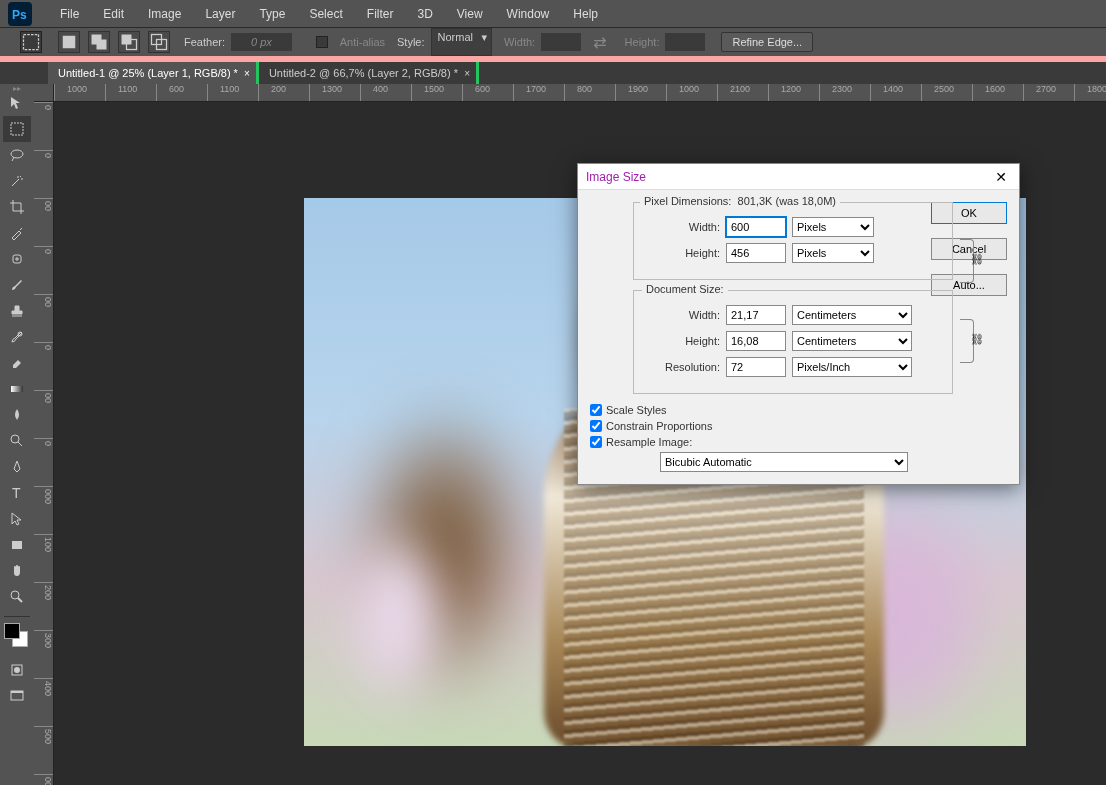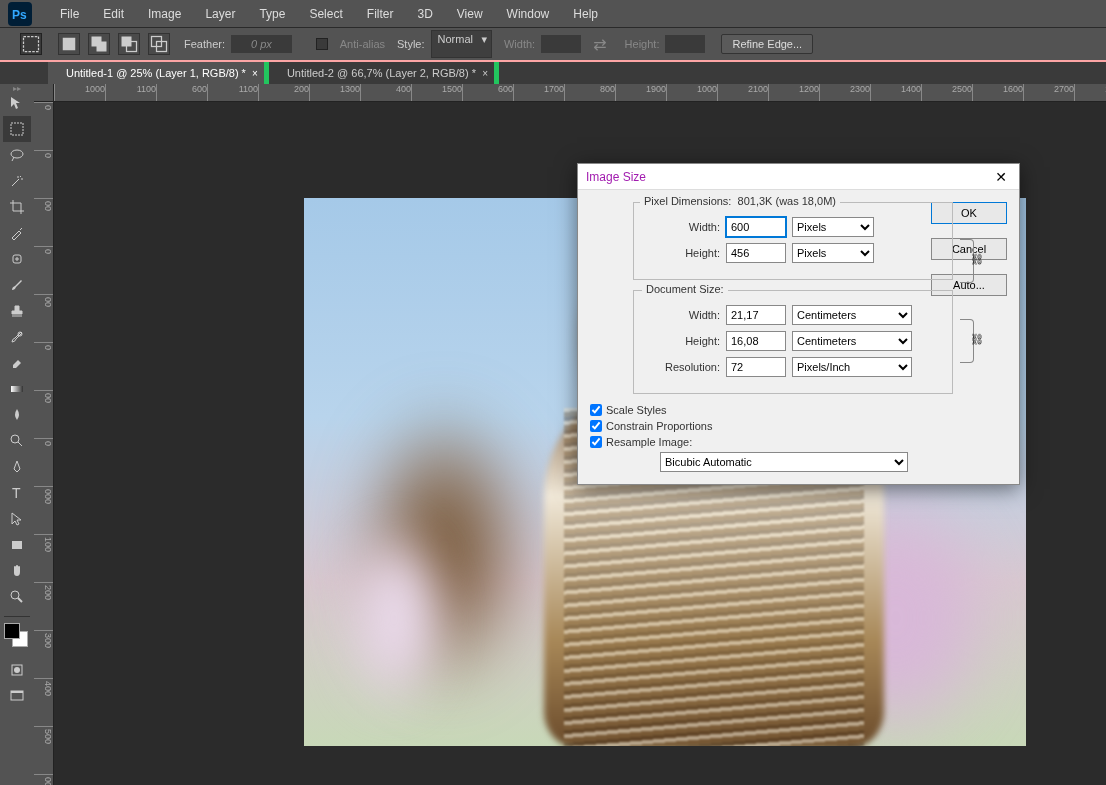--- a/index.html
+++ b/index.html
@@ -2,45 +2,45 @@
 <html><head>
 <meta charset="utf-8">
 <style>
 * { margin: 0; padding: 0; box-sizing: border-box; font-family: "Segoe UI", Tahoma, sans-serif; }
 body { background: #535353; width: 1106px; height: 785px; overflow: hidden; position: relative; }
 
 .menubar { height: 28px; background: #535353; display: flex; align-items: center; padding-left: 48px; border-bottom: 1px solid #2a2a2a; }
 .menubar .logo { position: absolute; left: 8px; top: 2px; width: 24px; height: 24px; }
 .menubar .menuitem { color: #ddd; font-size: 12px; padding: 0 12px; cursor: default; }
 
-.optionsbar { height: 34px; background: #535353; display: flex; align-items: center; padding-left: 60px; border-bottom: 2px solid #fca5a5; gap: 6px; }
+.optionsbar { height: 34px; background: #535353; display: flex; align-items: center; padding-left: 60px; border-bottom: 6px solid #fca5a5; gap: 6px; }
 .optionsbar .lbl { color: #ccc; font-size: 11px; margin-left: 6px; }
 .optionsbar .val { background: #3a3a3a; color: #888; font-size: 11px; padding: 2px 20px; min-width: 28px; height: 18px; display: inline-flex; align-items:center;font-style:italic; }
 .optionsbar .btn { background: #5a5a5a; border: 1px solid #333; color: #ddd; font-size: 11px; padding: 2px 10px; height: 20px; border-radius: 2px; margin-left: 10px; }
 .optionsbar .dropdown { background: #3f3f3f; border: 1px solid #333; font-size: 11px; color: #ccc; padding: 2px 18px 1px 6px; height: 28px; position: relative; }
 .optionsbar .iconbtn { width: 22px; height: 22px; background: #4a4a4a; border: 1px solid #333; margin-right: 2px; display:inline-flex; align-items:center; justify-content:center; }
 .optionsbar .iconbtn.first { border: 1px solid #222; background: #3a3a3a; margin-left:-40px; margin-right:10px;}
 .chk { width: 12px; height: 12px; background: #3a3a3a; border: 1px solid #222; display: inline-block; }
 
 .tabbar { height: 22px; background: #3a3a3a; display: flex; align-items: stretch; padding-left: 48px; }
-.tab { padding: 0 18px 0 18px; font-size: 11px; color: #ccc; display: flex; align-items: center; position: relative; border-right: 5px solid #22c55e; }
+.tab { padding: 0 18px 0 10px; font-size: 11px; color: #ccc; display: flex; align-items: center; position: relative; border-right: 3px solid #22c55e; }
 .tab.active { background: #535353; color: #fff; }
 .tab .close { position: absolute; right: 6px; font-size: 10px; }
 .toolbar { position: absolute; top: 84px; left: 0; width: 34px; height: 700px; background: #535353; }
 .tool { width: 28px; height: 26px; margin: 0 3px; display:flex; align-items:center; justify-content:center; color:#ccc; }
 .tool.sel { background: #3a3a3a; }
 .tool svg { width: 16px; height: 16px; }
 .colorswatches { margin: 6px 4px; position: relative; height: 28px; }
 .sw { width: 16px; height: 16px; border: 1px solid #aaa; position:absolute; }
 .sw.front { background:#000; top:0; left:0; z-index:2; }
 .sw.back { background:#fff; top:8px; left:8px; }
 
 .workarea { position: absolute; left: 34px; top: 84px; right: 0; bottom: 0; background: #2b2b2b; }
 .ruler-h { position: absolute; top:0; left:20px; right:0; height:18px; background:#535353; border-bottom:1px solid #222; display:flex; overflow:hidden; }
-.ruler-h .tick { min-width: 51px; text-align:right; color:#aaa; font-size:9px; border-left:1px solid #888; padding-left:6px; height:18px; position:relative;}
+.ruler-h .tick { min-width: 51px; text-align:left; color:#aaa; font-size:9px; border-left:1px solid #888; padding-left:12px; height:18px; position:relative;}
 .ruler-v { position: absolute; top:18px; left:0; width:20px; bottom:0; background:#535353; border-right:1px solid #222; display:flex; flex-direction:column; overflow:hidden; }
 .ruler-v .tick { min-height:48px; color:#aaa; font-size:9px; border-top:1px solid #888; writing-mode: vertical-rl; padding-top:2px;}
 .corner { position:absolute; top:0; left:0; width:20px; height:18px; background:#535353; border-right:1px solid #222; border-bottom:1px solid #222;}
 
 .canvas { position: absolute; top: 114px; left: 270px; width: 722px; height: 548px; background: linear-gradient(180deg, #a5c9e8 0%, #b8d4ec 40%, #d8c8d0 70%, #c8d8b8 100%); overflow:hidden; }
 .canvas .blur1 { position:absolute; width:180px; height:300px; left:50px; top:200px; background: radial-gradient(ellipse, #7a5a3a 20%, transparent 70%); filter: blur(30px); }
 .canvas .blur2 { position:absolute; width:220px; height:280px; right:20px; top:280px; background: radial-gradient(ellipse, #d8b8d8 30%, transparent 70%); filter: blur(25px); }
 .canvas .blur3 { position:absolute; width:120px; height:200px; left:30px; top:320px; background: radial-gradient(ellipse, #e8d8e8 30%, transparent 70%); filter: blur(20px); }
 .canvas .dog { position:absolute; left:200px; top:50px; width:420px; height:500px; }
 .canvas .dog .head { position:absolute; top:0; left:80px; width:200px; height:180px; background: radial-gradient(ellipse at 50% 40%, #3a2818 30%, #5a4028 60%, transparent 80%); border-radius: 50% 50% 40% 40%; filter: blur(8px); }

